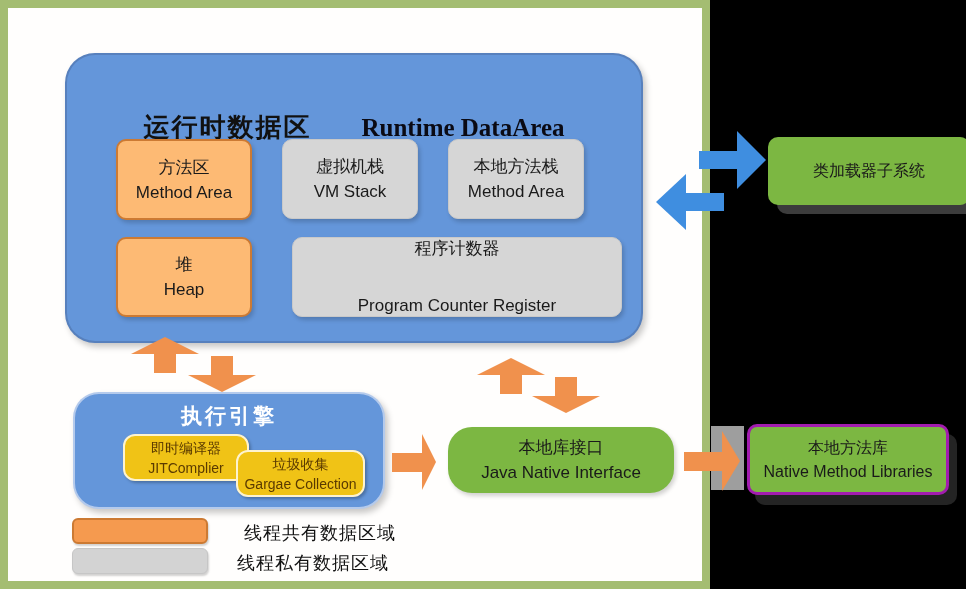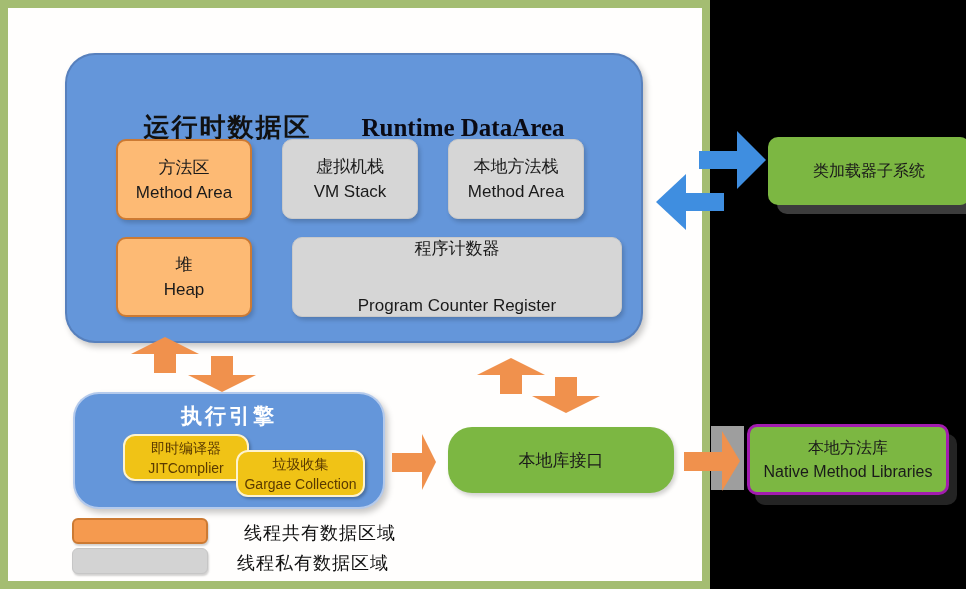--- a/index.html
+++ b/index.html
@@ -112,20 +112,21 @@
     <span>即时编译器</span>
     <span>JITComplier</span>
   </div>
   <div class="abs node yellow-node n-gc">
     <span>垃圾收集</span>
     <span>Gargae Collection</span>
   </div>
 
   <div class="abs node green-node n-jni">
     <span>本地库接口</span>
+    <span>Java Native Interface</span>
   </div>
 
   <div class="abs gray-strip"></div>
 
   <div class="abs node green-node n-cls">
     <span>类加载器子系统</span>
   </div>
 
   <div class="abs node green-node n-nml">
     <span>本地方法库</span>

